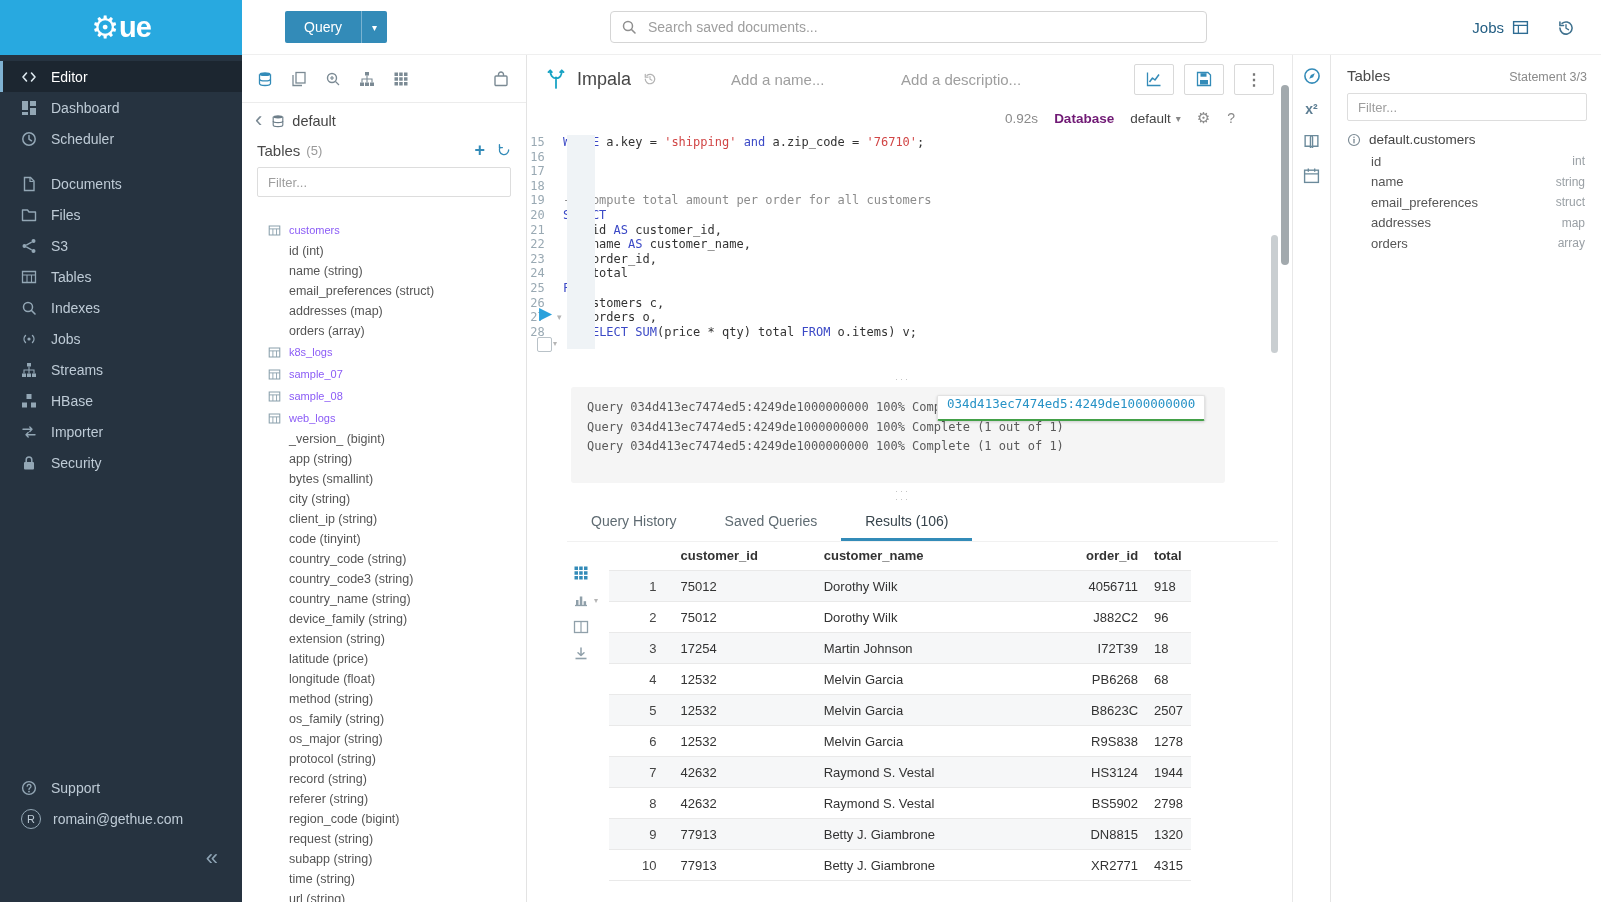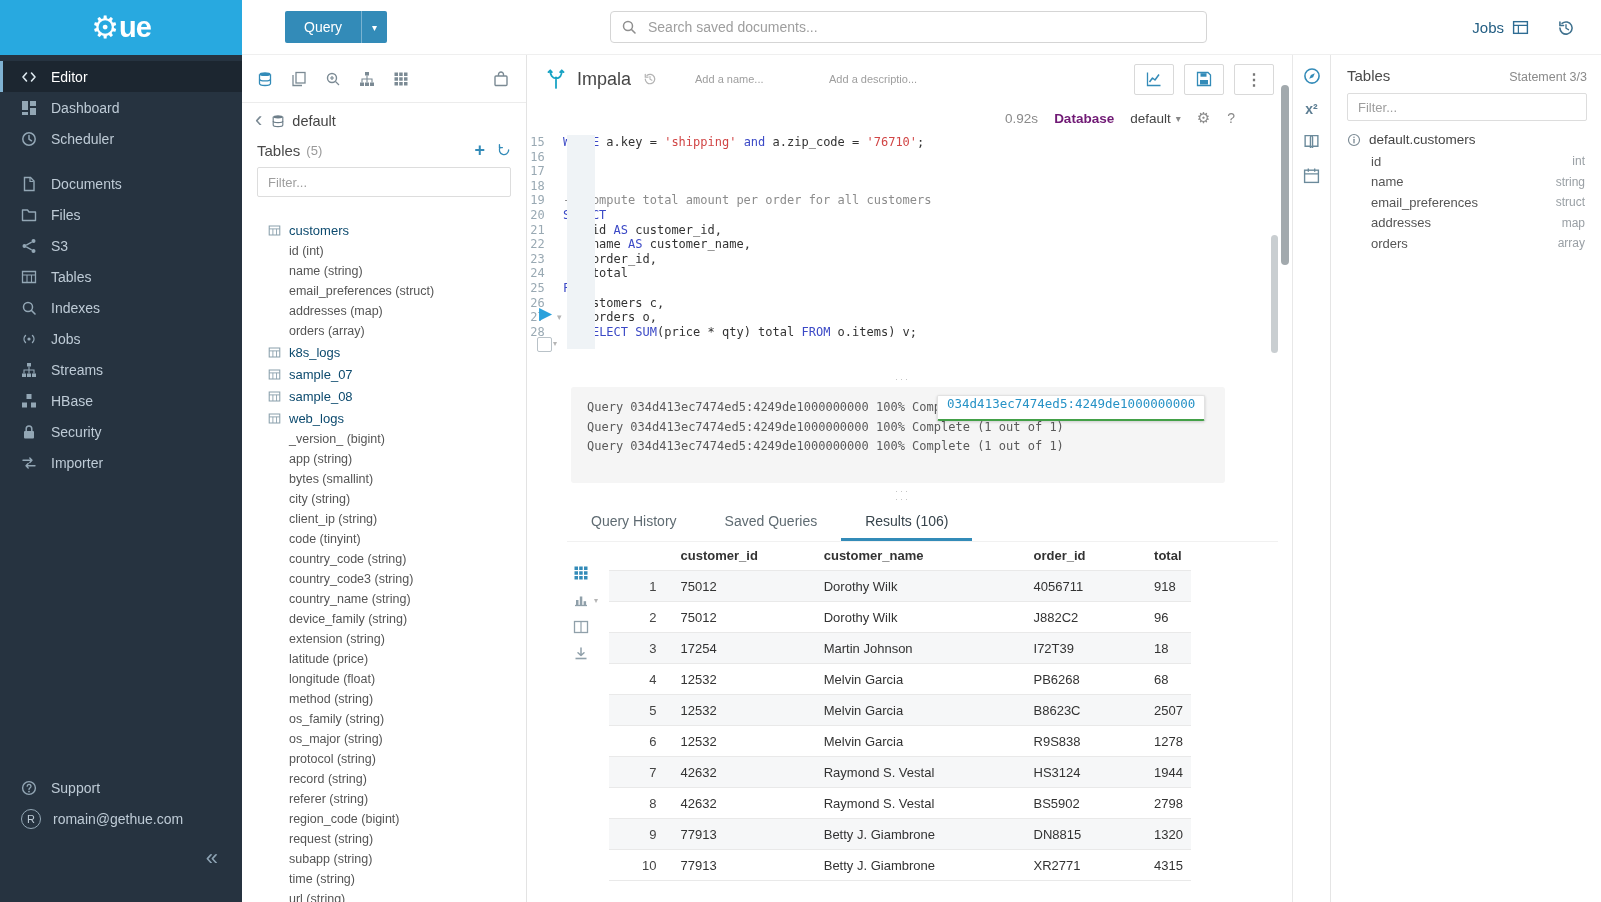--- a/index.html
+++ b/index.html
@@ -53,32 +53,32 @@
   .crumb-back{color:#7b8a94;font-size:22px;margin-right:9px;cursor:pointer;line-height:1;margin-top:-3px;}
   .assist-crumb .ic{color:#6d7e89;margin-right:7px;}
   .crumb-label{font-size:14.5px;color:#444;cursor:pointer;}
   .assist-tables-head{display:flex;align-items:center;padding:2px 15px 6px 15px;}
   .at-title{font-size:15px;color:#4a4a4a;}
   .at-count{font-size:13px;color:#999;margin-left:6px;flex:1;}
   .plus{color:var(--accent,#338bb8);font-size:18px;font-weight:bold;margin-right:12px;cursor:pointer;line-height:1;}
   .assist-filter{margin:2px 15px 8px 15px;height:28px;border:1px solid #ddd;border-radius:2px;display:flex;align-items:center;padding:0 8px;}
   .assist-filter input{border:none;outline:none;flex:1;font-size:13px;color:#444;}
   #assist-tree{position:absolute;top:162px;bottom:0;left:0;right:0;overflow:hidden;padding:2px 0 0 26px;}
-  .tree-table{height:22px;display:flex;align-items:center;font-size:13px;color:#0c4a6e;cursor:pointer;}
+  .tree-table{height:22px;display:flex;align-items:center;font-size:11px;color:#8b5cf6;cursor:pointer;}
   .tree-table .ic{color:#8aa0ac;margin-right:8px;}
   .tree-col{height:20px;line-height:20px;padding-left:21px;font-size:12.5px;color:#555;cursor:pointer;
             white-space:nowrap;}
 
   
   .main{position:absolute;left:527px;top:55px;right:309px;bottom:0;background:#fff;}
   .editor-head{height:48px;display:flex;align-items:center;padding:0 18px;}
   .impala-ic{color:#18a3c4;margin-right:10px;}
   .engine-title{font-size:18px;color:#464646;margin-right:12px;}
   .eh-hist{color:#b3b3b3;margin-right:36px;cursor:pointer;}
-  .ghost-input{border:none;outline:none;font-size:11px;color:#444;background:transparent;}
+  .ghost-input{border:none;outline:none;font-size:15px;color:#444;background:transparent;margin-left:36px;}
   .gi-name{width:98px;margin-right:32px;}
   .gi-desc{width:128px;}
   .eh-actions{margin-left:auto;display:flex;align-items:center;}
   .hbtn{width:38px;height:29px;border:1px solid #d9d9d9;border-radius:2px;display:flex;align-items:center;
         justify-content:center;color:var(--accent,#338bb8);margin-left:10px;cursor:pointer;background:#fff;}
   .hbtn.kebab{color:#777;font-size:16px;font-weight:bold;}
   .editor-toolbar{height:30px;display:flex;align-items:center;justify-content:flex-end;padding-right:56px;gap:16px;font-size:13.5px;}
   .duration{color:#8a8a8a;}
   .db-label{color:#701a75;font-weight:bold;}
   .db-select{color:#444;cursor:pointer;display:flex;align-items:center;gap:5px;}
@@ -127,21 +127,21 @@
   table.res{width:100%;border-collapse:collapse;font-size:13px;color:#333;}
   table.res thead th{font-weight:bold;text-align:left;padding:7px 8px;height:26px;box-sizing:border-box;}
   table.res tbody tr{height:31px;border-top:1px solid #e9e9e9;}
   table.res tbody tr:last-child{border-bottom:1px solid #e9e9e9;}
   table.res tbody tr:nth-child(odd){background:#f6f7f8;}
   table.res td{padding:0 8px;}
   table.res .rownum{text-align:right;padding-right:16px;color:#444;font-weight:normal;}
   table.res th:nth-child(1),table.res td:nth-child(1){width:46px;}
   table.res th:nth-child(2),table.res td:nth-child(2){width:140px;}
   table.res th:nth-child(3),table.res td:nth-child(3){width:218px;}
-  table.res th:nth-child(4),table.res td:nth-child(4){width:118px;}
+  table.res th:nth-child(4),table.res td:nth-child(4){width:118px;text-align:right;}
   .main-scrollbar{position:absolute;right:3px;top:30px;width:8px;height:180px;background:#a2a9ad;border-radius:4px;cursor:pointer;}
 
   
   .right-strip{position:absolute;right:271px;top:55px;width:38px;bottom:0;border-left:1px solid #e8e8e8;box-sizing:border-box;
                display:flex;flex-direction:column;align-items:center;padding-top:12px;gap:17px;background:#fff;}
   .right-strip .ic{color:#6b8a9b;cursor:pointer;}
   .right-strip .first{color:var(--accent,#338bb8);}
   .xsup{color:#5c7d92;font-size:14px;cursor:pointer;font-weight:bold;line-height:1;}
   .right-panel{position:absolute;right:0;top:55px;width:271px;bottom:0;border-left:1px solid #e5e5e5;box-sizing:border-box;
                padding:12px 14px 0 16px;background:#fff;}
@@ -262,34 +262,34 @@
           <span class="ic ">
             <svg viewBox="0 0 16 16" aria-hidden="true">
               <path d="M5.5 1h5v5h-5zM1 9.5h5v5H1zM10 9.5h5v5h-5z" fill="currentColor"></path>
             </svg>
           </span>
           <span class="lbl">HBase</span>
         </div>
         <div class="side-item">
           <span class="ic ">
             <svg viewBox="0 0 16 16" aria-hidden="true">
+              <path d="M2 5.2h9M11 5.2 8.8 3M11 5.2 8.8 7.4" stroke="currentColor" stroke-width="1.4" fill="none" stroke-linecap="round" stroke-linejoin="round"></path>
+              <path d="M14 10.8H5M5 10.8 7.2 8.6M5 10.8l2.2 2.2" stroke="currentColor" stroke-width="1.4" fill="none" stroke-linecap="round" stroke-linejoin="round"></path>
+            </svg>
+          </span>
+          <span class="lbl">Importer</span>
+        </div>
+        <div class="side-item">
+          <span class="ic ">
+            <svg viewBox="0 0 16 16" aria-hidden="true">
               <rect x="3" y="7" width="10" height="7.5" rx="1" fill="currentColor"></rect>
               <path d="M5.2 7V4.8a2.8 2.8 0 015.6 0V7" fill="none" stroke="currentColor" stroke-width="1.5"></path>
             </svg>
           </span>
           <span class="lbl">Security</span>
-        </div>
-        <div class="side-item">
-          <span class="ic ">
-            <svg viewBox="0 0 16 16" aria-hidden="true">
-              <path d="M2 5.2h9M11 5.2 8.8 3M11 5.2 8.8 7.4" stroke="currentColor" stroke-width="1.4" fill="none" stroke-linecap="round" stroke-linejoin="round"></path>
-              <path d="M14 10.8H5M5 10.8 7.2 8.6M5 10.8l2.2 2.2" stroke="currentColor" stroke-width="1.4" fill="none" stroke-linecap="round" stroke-linejoin="round"></path>
-            </svg>
-          </span>
-          <span class="lbl">Importer</span>
         </div>
       </nav>
     <div class="side-footer">
       <div class="side-item">
         <span class="ic">
             <svg viewBox="0 0 16 16" aria-hidden="true">
               <circle cx="8" cy="8" r="6.4" fill="none" stroke="currentColor" stroke-width="1.4"></circle>
               <path d="M6.2 6.2a1.9 1.9 0 113 1.6c-.7.5-1.2.9-1.2 1.8" fill="none" stroke="currentColor" stroke-width="1.3" stroke-linecap="round"></path>
               <circle cx="8" cy="11.6" r=".9" fill="currentColor"></circle>
             </svg>

